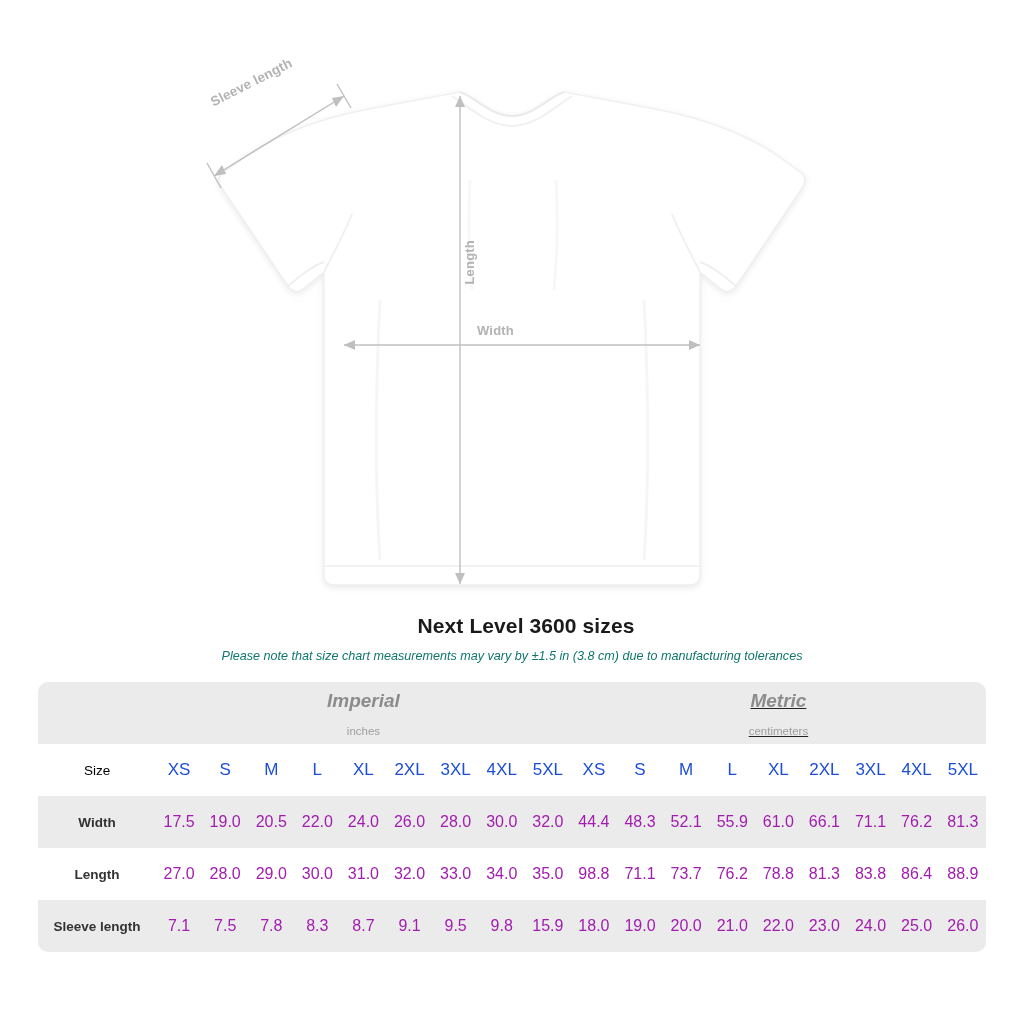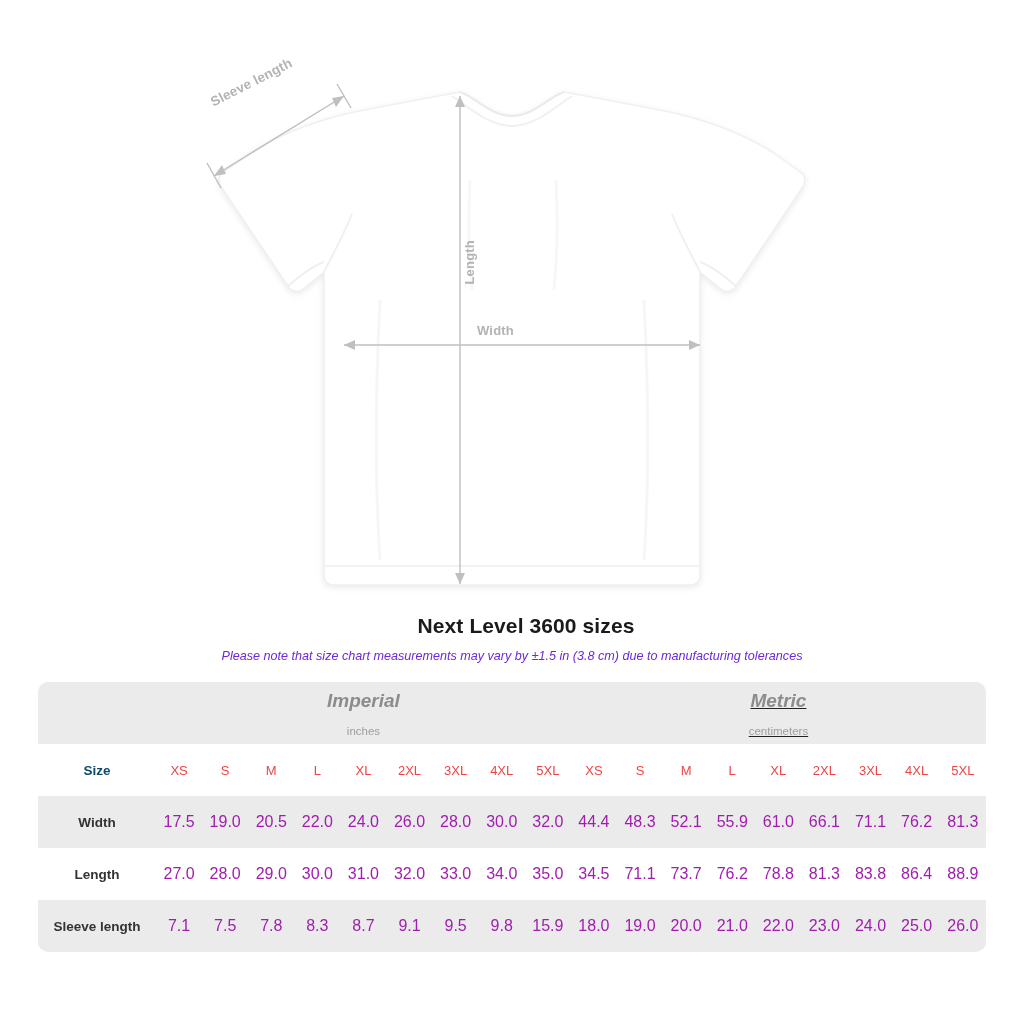--- a/index.html
+++ b/index.html
@@ -75,21 +75,21 @@
     font-size: 21px;
     font-weight: bold;
     color: #1a1a1a;
     margin: 0;
     letter-spacing: .1px;
     padding-left: 28px;
   }
   .chart-note {
     font-size: 12.6px;
     font-style: italic;
-    color: #6d28d9;
+    color: #0f766e;
     margin-top: 11px;
   }
 
   
   .table-wrap {
     margin: 19px 38px 0 38px;
     width: 948px;
   }
   table.sizes {
     border-collapse: collapse;
@@ -128,28 +128,28 @@
   .unit-sub {
     font-size: 11.5px;
     color: #9e9e9e;
     margin-top: 13px;
   }
 
   
   .size-row td {
     background: #ffffff;
     height: 52px;
-    font-size: 13px;
-    font-weight: bold;
-    color: #ef4444;
+    font-size: 17px;
+    font-weight: bold;
+    color: #1d4ed8;
   }
   .size-row td.rowhead {
     font-size: 13.5px;
-    font-weight: bold;
-    color: #0c4a6e;
+    font-weight: normal;
+    color: #000000;
   }
 
   
   .data-row td {
     height: 52px;
     font-size: 16px;
     color: #a21caf;
   }
   .data-row.shaded td {
     background: #ebebeb;
@@ -341,21 +341,21 @@
           <td class="rowhead first">Length</td>
           <td>27.0</td>
           <td>28.0</td>
           <td>29.0</td>
           <td>30.0</td>
           <td>31.0</td>
           <td>32.0</td>
           <td>33.0</td>
           <td>34.0</td>
           <td>35.0</td>
-          <td>34.5</td>
+          <td>98.8</td>
           <td>71.1</td>
           <td>73.7</td>
           <td>76.2</td>
           <td>78.8</td>
           <td>81.3</td>
           <td>83.8</td>
           <td>86.4</td>
           <td class="last">88.9</td>
         </tr>
 

